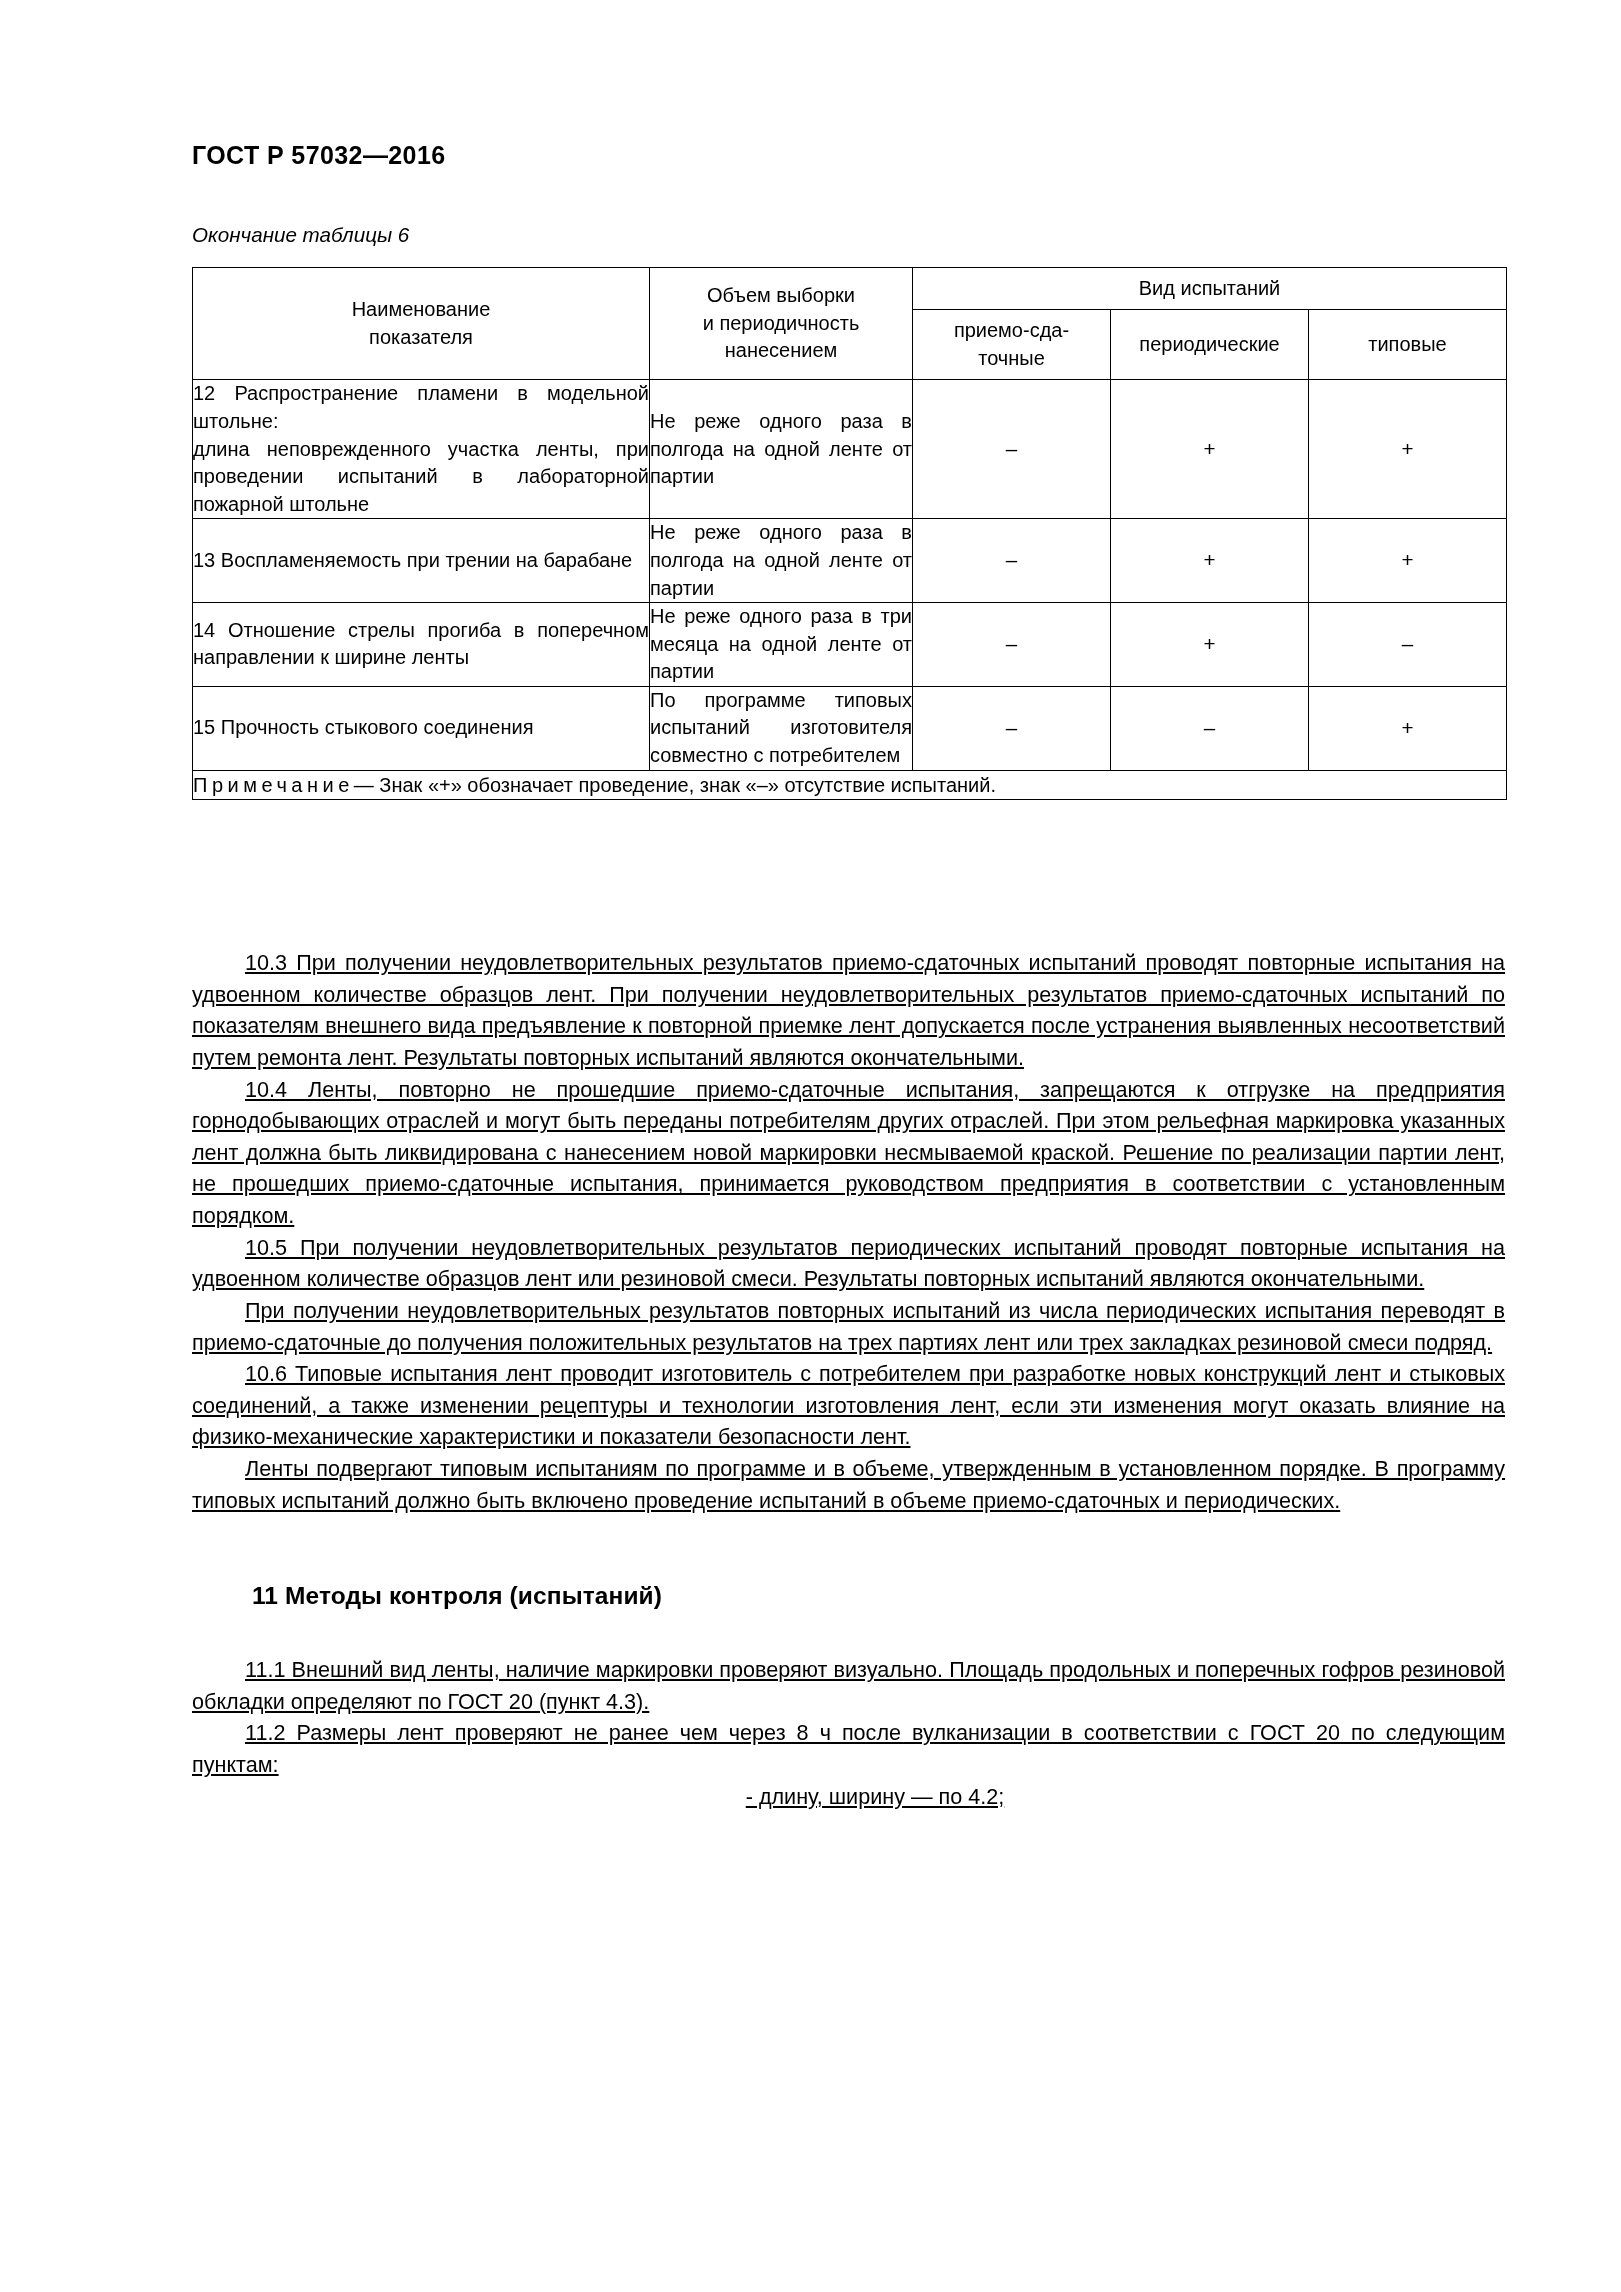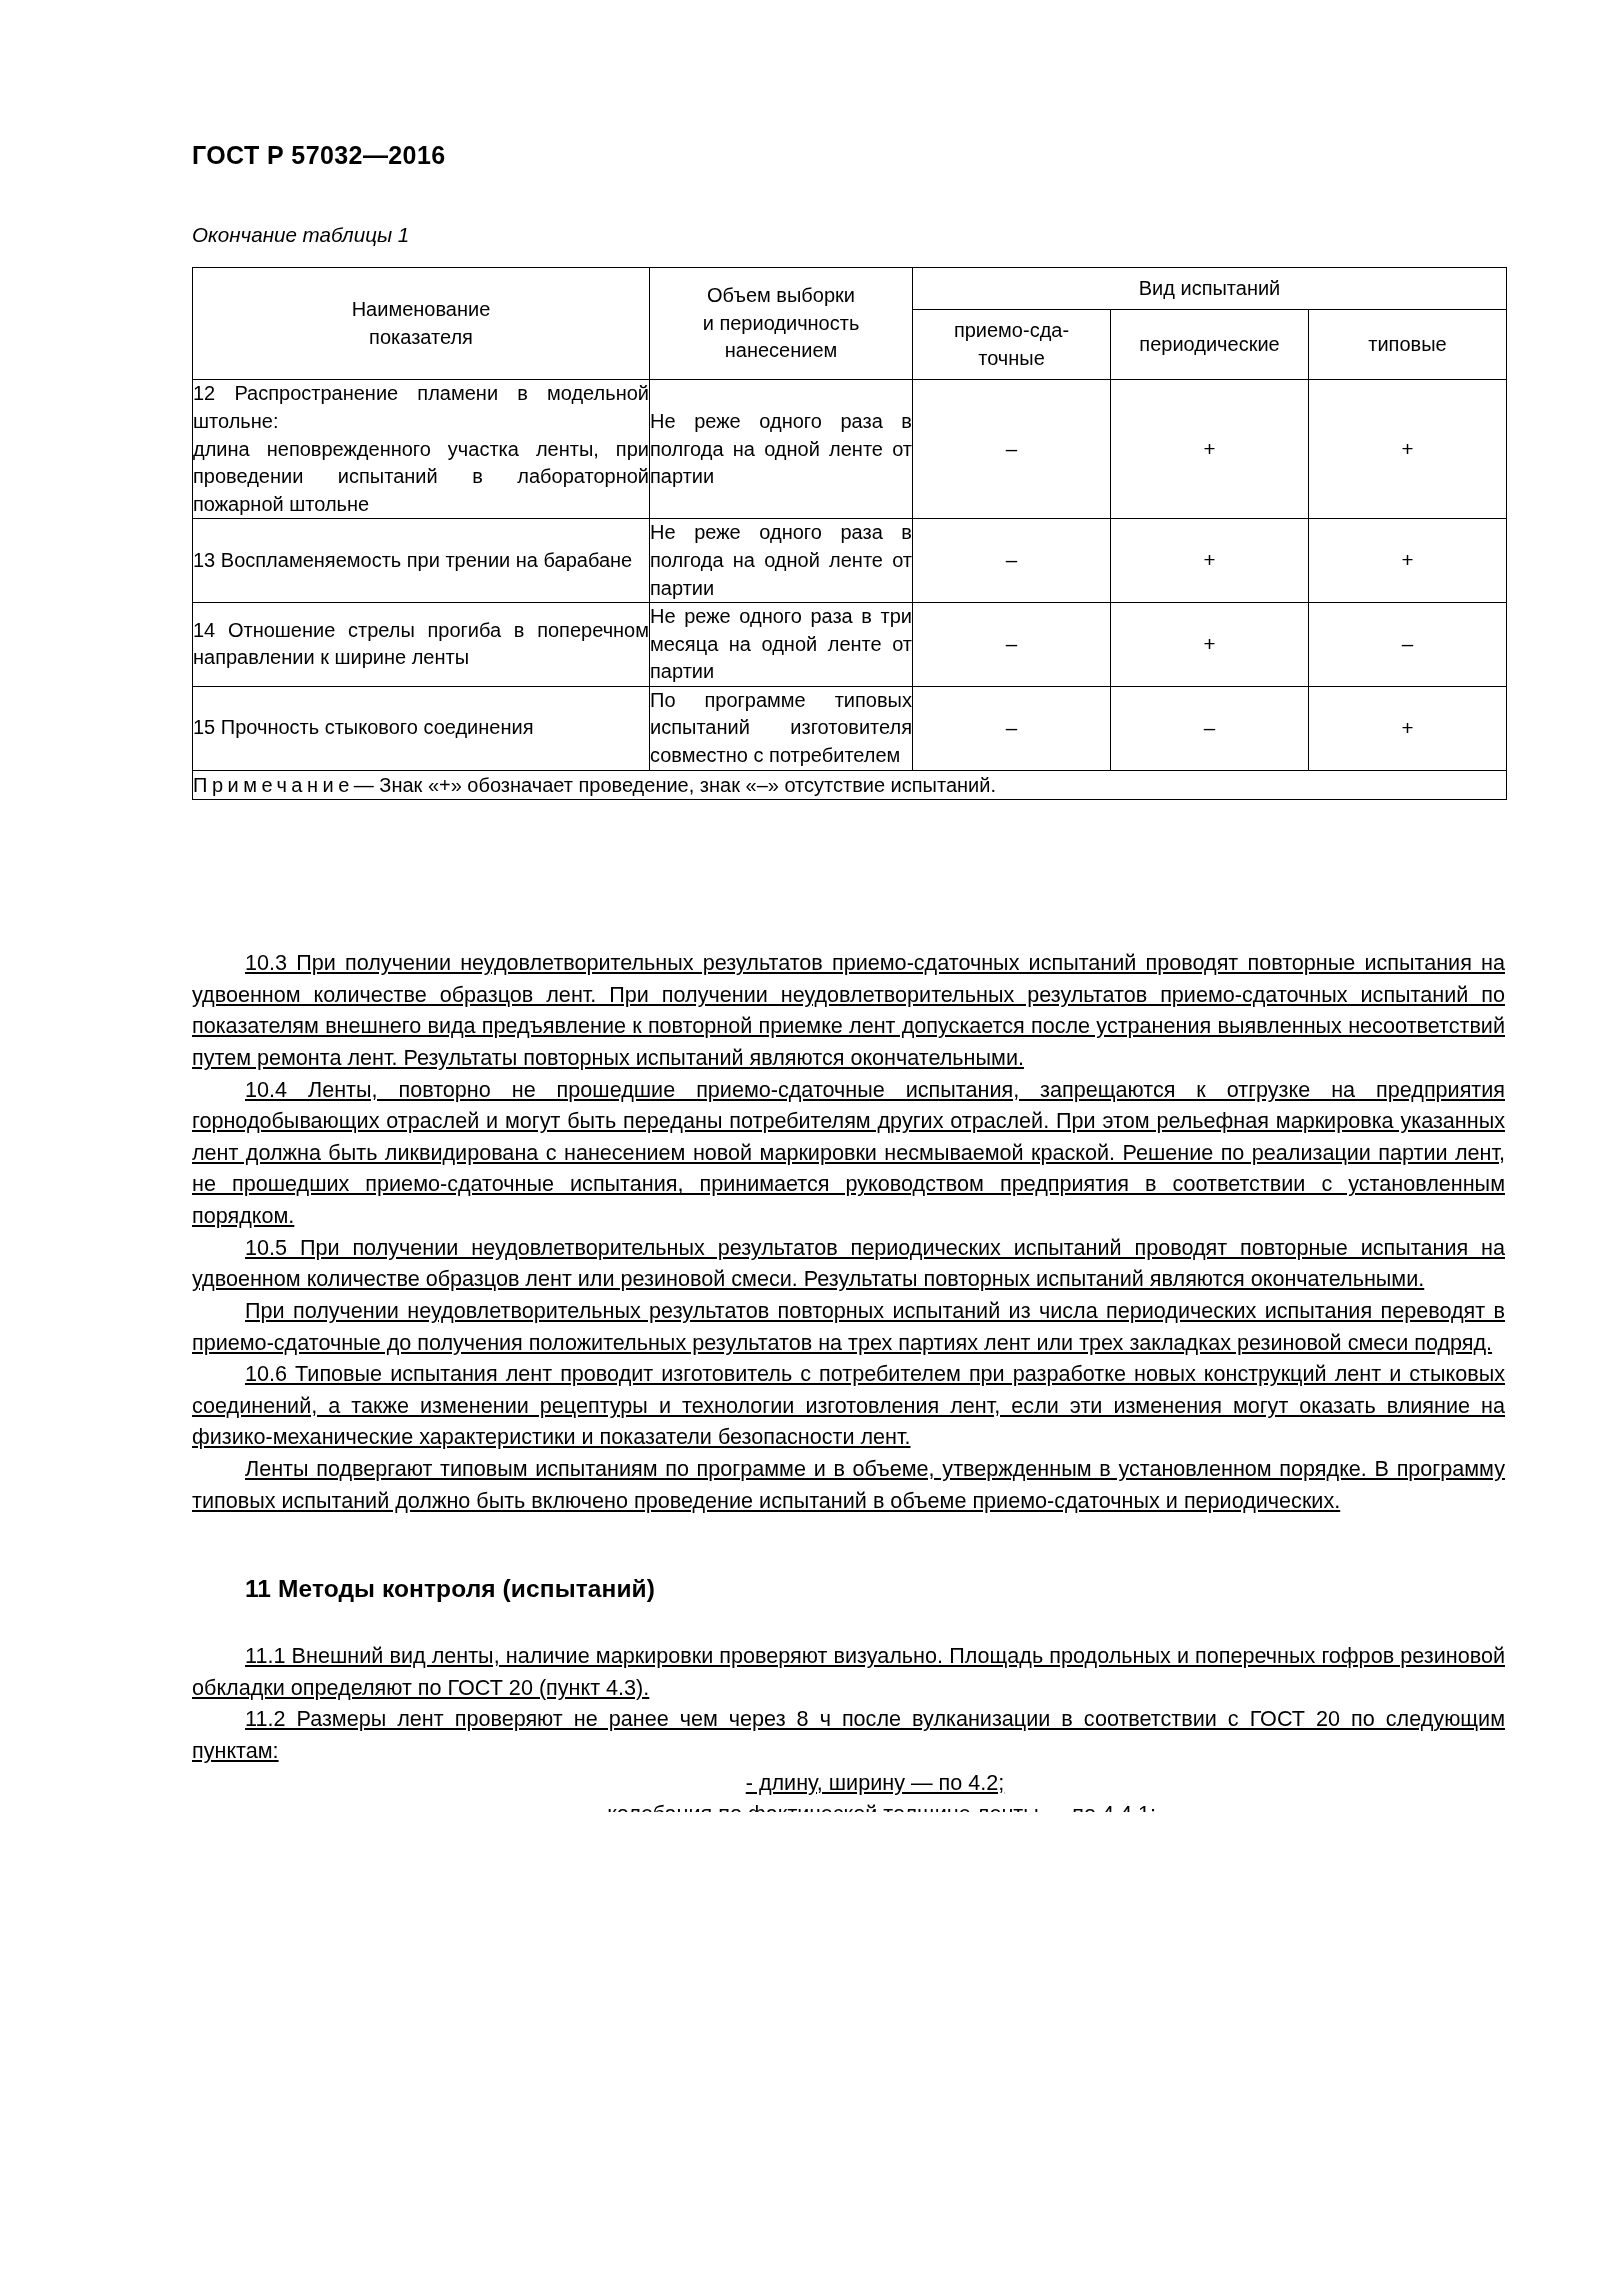--- a/index.html
+++ b/index.html
@@ -117,21 +117,21 @@
     margin: 0;
     text-indent: 53px;
     text-align: justify;
     text-decoration: underline;
   }
   .body p.listitem {
     text-indent: 53px;
     text-align: center;
   }
   h2.section {
-    margin: 0;
+    margin: 7px;
     font-size: 24.5px;
     font-weight: bold;
     text-indent: 53px;
     text-align: left;
     letter-spacing: 0.1px;
   }
   .gap-before-h2 { height: 55px; }
   .gap-after-h2 { height: 33px; }
 
   
@@ -142,21 +142,21 @@
     font-size: 24px;
   }
 </style>
 </head>
 <body>
 
 <div class="page">
 
   <div class="running-head">ГОСТ Р 57032—2016</div>
 
-  <div class="table-caption">Окончание таблицы 1</div>
+  <div class="table-caption">Окончание таблицы 6</div>
 
   <div class="tbl-wrap">
     <table class="t8">
       <colgroup>
         <col class="c1">
           <col class="c2">
           <col class="c3">
           <col class="c4">
           <col class="c5">
       </colgroup>

